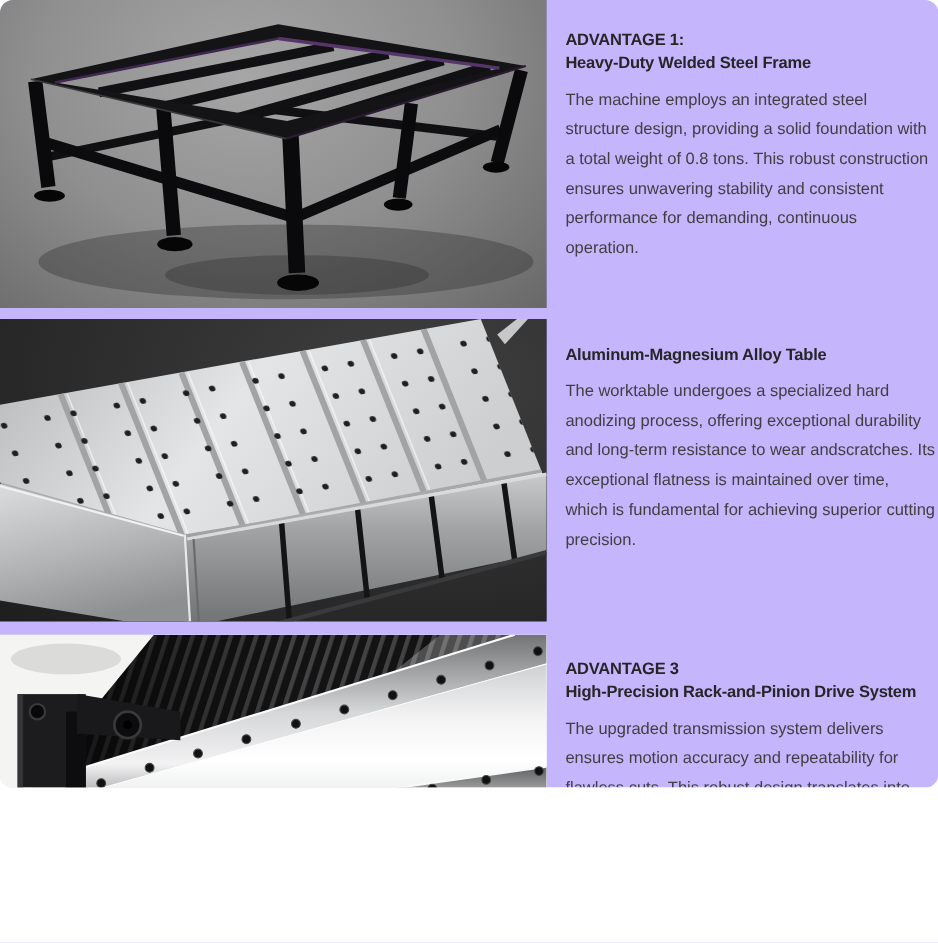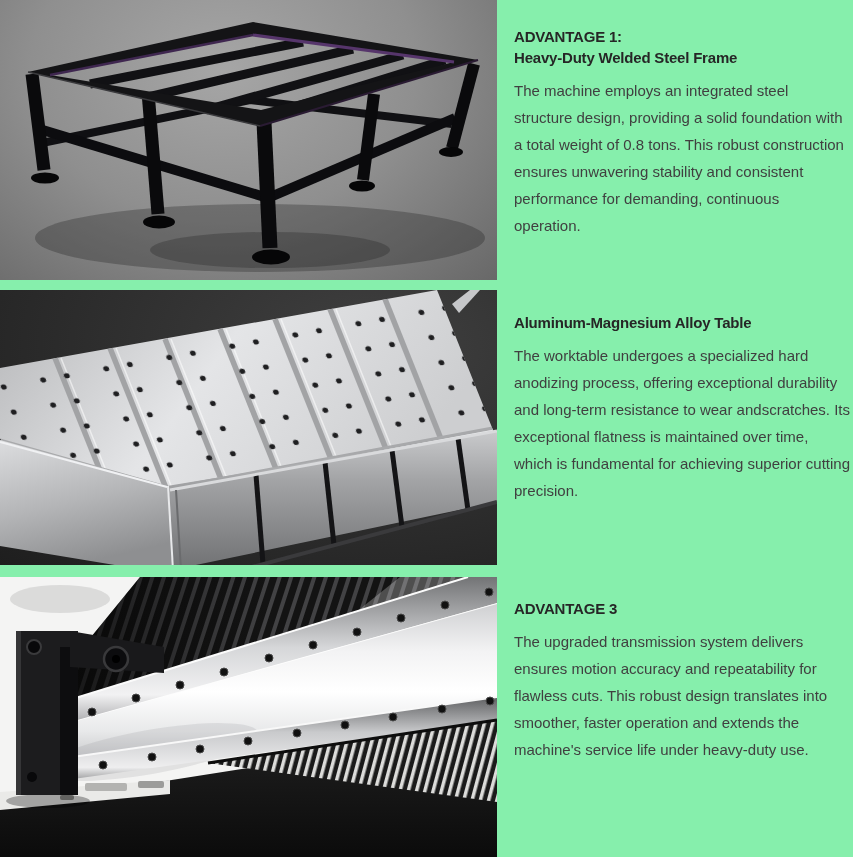--- a/index.html
+++ b/index.html
@@ -1,17 +1,17 @@
 <!DOCTYPE html>
 <html><head>
 <meta charset="utf-8">
 <style>
   html,body{margin:0;padding:0;background:#ffffff;}
-  #canvas{position:relative;width:853px;height:857px;background:#86efac;overflow:hidden;
-          font-family:"Liberation Sans", sans-serif;}
+  #canvas{position:relative;width:853px;height:716px;background:#c4b5fd;overflow:hidden;
+          font-family:"Liberation Sans", sans-serif;border-radius:12px;}
   .row{position:absolute;left:0;width:853px;}
   .row1{top:0;height:280px;}
   .row2{top:290px;height:275px;}
   .row3{top:577px;height:280px;}
   .photo{position:absolute;left:0;top:0;width:497px;height:100%;overflow:hidden;}
   .photo svg{display:block;width:497px;height:100%;}
   .photo-frame{background:radial-gradient(ellipse at 45% 25%, #a6a6a6 0%, #8f8f8f 50%, #686868 100%);}
   .photo-table{background:radial-gradient(ellipse at 75% 20%, #404040 0%, #2b2b2b 60%, #1e1e1e 100%);}
   .photo-rail{background:#f4f4f3;}
   .text-col{position:absolute;left:514px;width:336px;}
@@ -253,17 +253,18 @@
         <rect x="60" y="70" width="18" height="148" fill="#0d0d0f"></rect>
         <polygon points="70,54 164,70 164,96 70,90" fill="#19191b"></polygon>
         <circle cx="116" cy="82" r="12" fill="#0c0c0e" stroke="#39393b" stroke-width="2.5"></circle>
         <circle cx="116" cy="82" r="4" fill="#000000"></circle>
         <circle cx="34" cy="70" r="7" fill="#08080a" stroke="#3a3a3c" stroke-width="2"></circle>
         <circle cx="32" cy="200" r="5" fill="#08080a"></circle>
       </svg>
     </div>
     <div class="text-col">
       <div class="adv-label">ADVANTAGE 3</div>
+      <div class="adv-title">High-Precision Rack-and-Pinion Drive System</div>
       <p class="adv-body">The upgraded transmission system delivers ensures motion accuracy and repeatability for flawless cuts. This robust design translates into smoother, faster operation and extends the machine's service life under heavy-duty use.</p>
     </div>
   </div>
 
 </div>
 
 </body></html>

